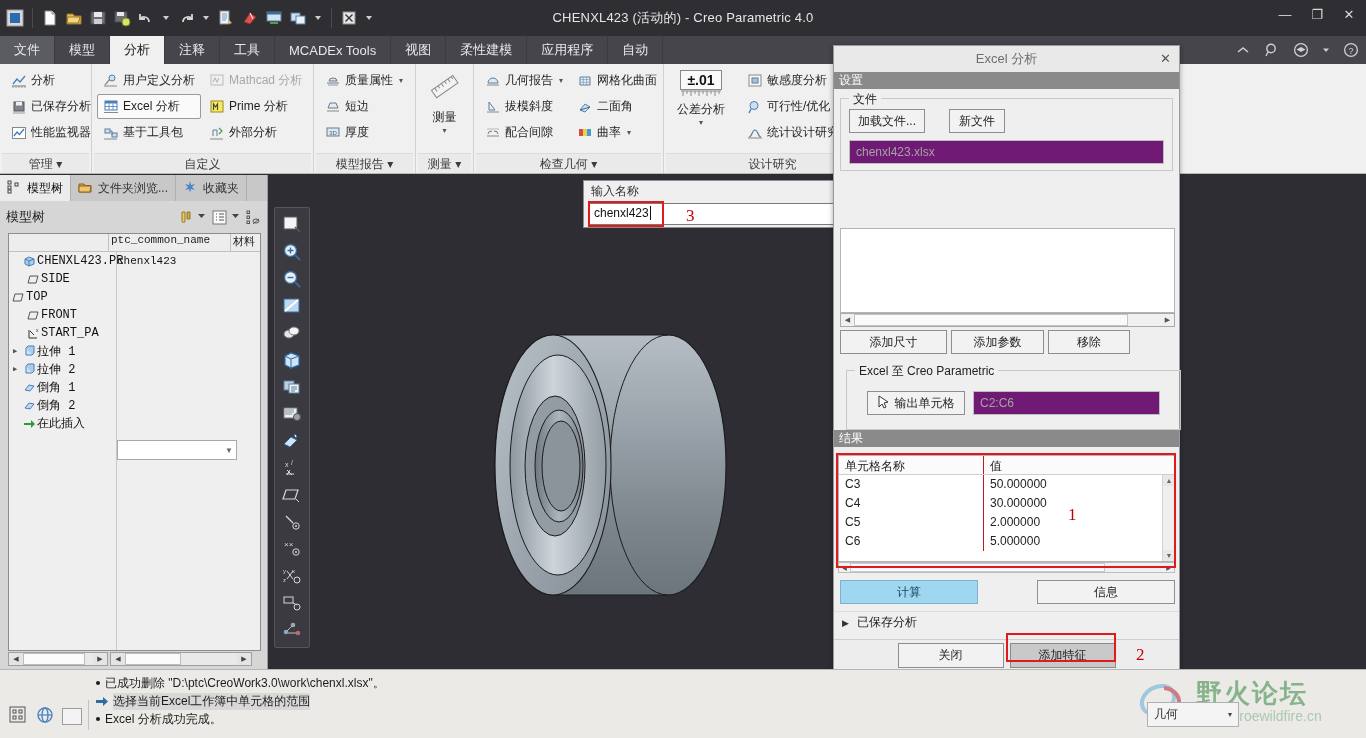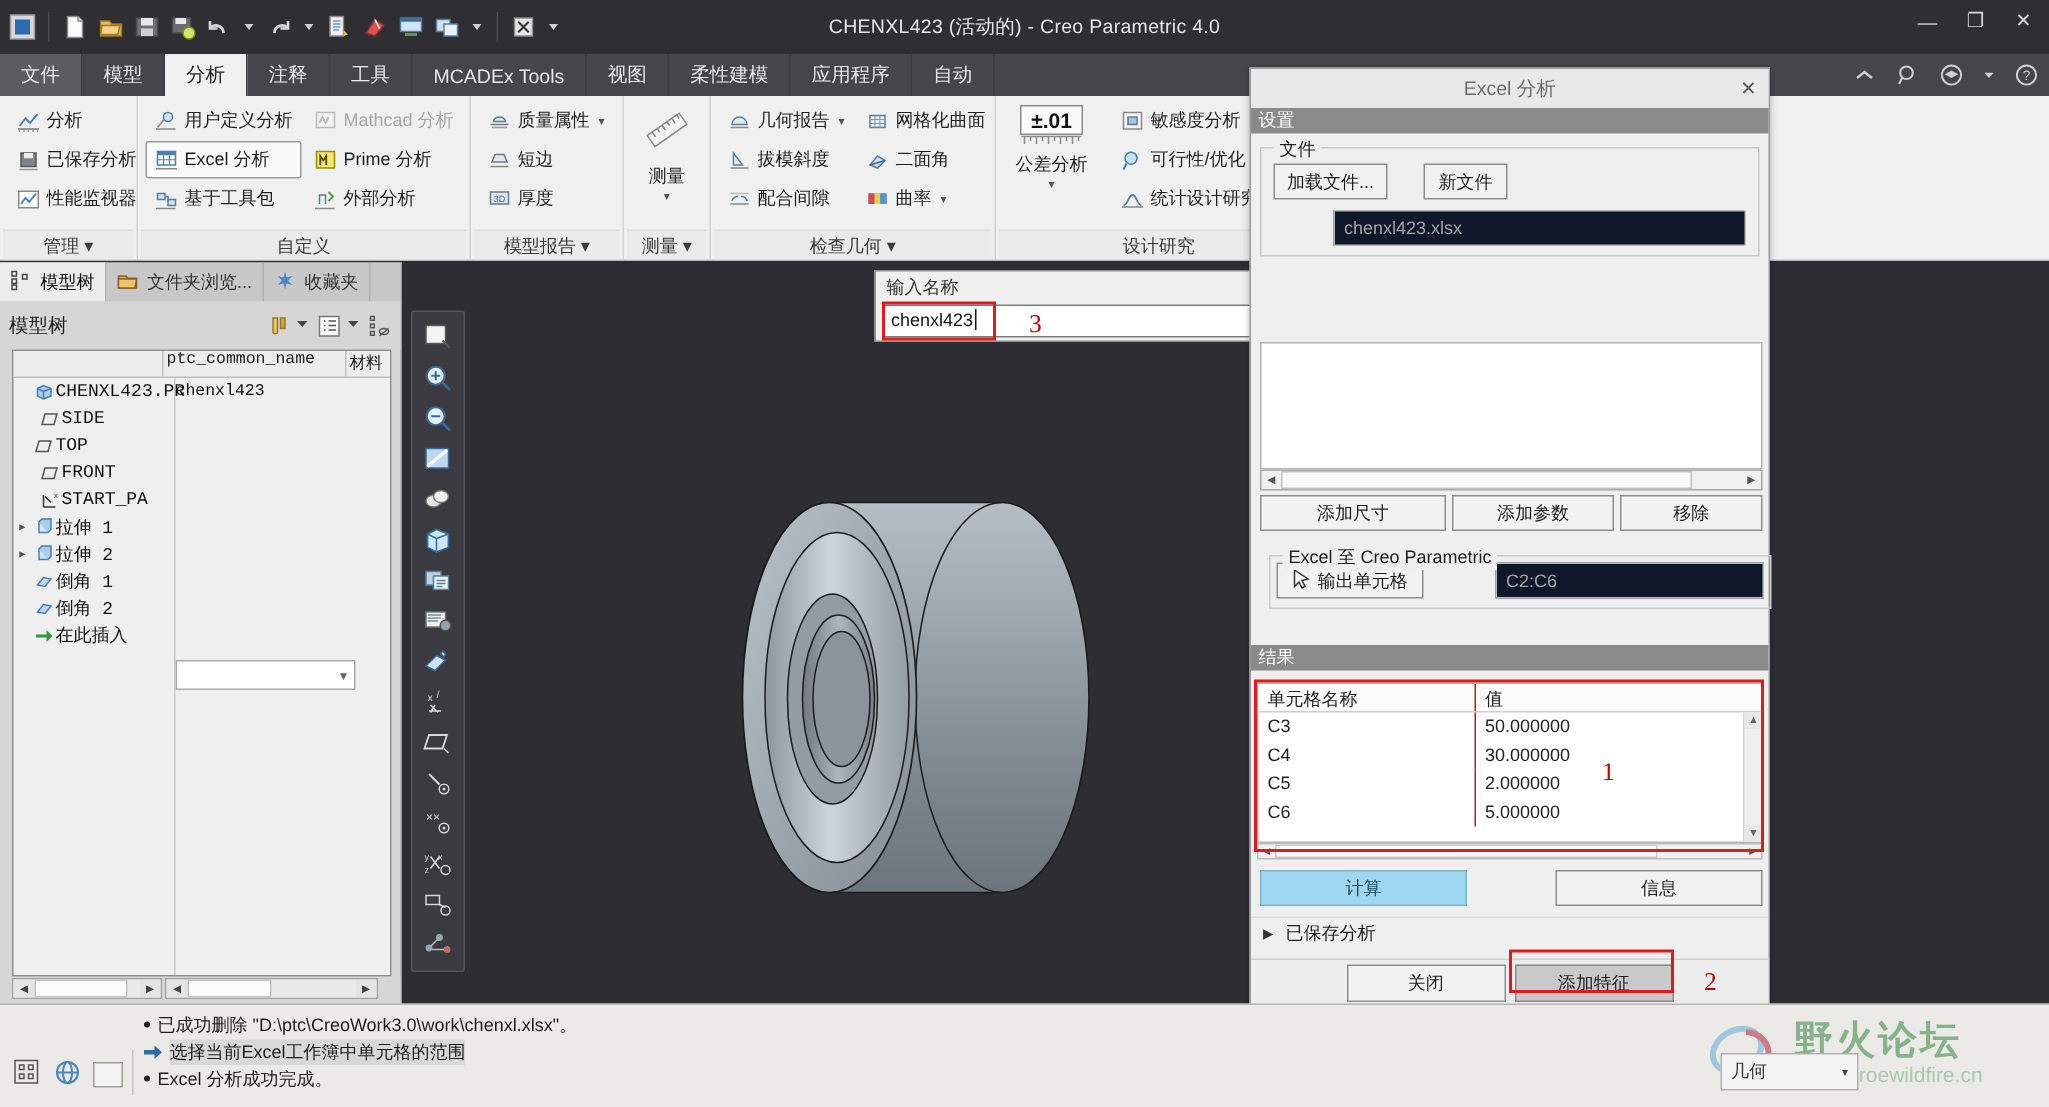--- a/index.html
+++ b/index.html
@@ -180,22 +180,22 @@
   .legend {
     position:absolute; top:-8px; left:8px; background:#efefef; padding:0 4px;
     font-size:12px; color:#222;
   }
   .btn {
     background:#f2f2f2; border:1px solid #8e8e8e; font-size:12px; color:#1d1d1d;
     height:24px; display:inline-flex; align-items:center; justify-content:center;
     font-family:"Liberation Sans",sans-serif;
   }
   .txtbox {
-    background:#0f172a; border:1px solid #bdbdbd; height:24px; font-size:12px;
-    color:#a3a3a3; display:flex; align-items:center; padding:0 6px;margin-left:40px;
+    background:#701a75; border:1px solid #bdbdbd; height:24px; font-size:12px;
+    color:#a3a3a3; display:flex; align-items:center; padding:0 6px;
   }
   .listbox { background:#fff; border:1px solid #b4b4b4; }
   .gridwrap { position:absolute; left:838px; top:455px; width:337px; height:107px; }
   .resultgrid { width:100%; height:100%; background:#fff; border:1px solid #b4b4b4;
                 display:flex; flex-direction:column; }
   .rg-head { height:19px; display:flex; border-bottom:1px solid #cfcfcf;
              background:#fbfbfb; font-size:12px; color:#222; }
   .rg-head .c { padding:2px 0 0 6px; }
   .rg-row { height:19px; display:flex; font-size:12px; color:#222; }
   .rg-row .c { padding:2px 0 0 6px; }
@@ -773,21 +773,21 @@
         </div>
 
         <div class="trow" style="padding-left:16px">
           <span class="ic">
             <svg width="13" height="13" viewBox="0 0 13 13">
                 <path d="M3 3h8l-2 7H1z" fill="none" stroke="#555"></path>
               </svg>
           </span>
           <span class="nm">SIDE</span>
         </div>
-        <div class="trow" style="padding-left:12px">
+        <div class="trow" style="padding-left:1px">
           <span class="ic">
             <svg width="13" height="13" viewBox="0 0 13 13">
                 <path d="M3 3h8l-2 7H1z" fill="none" stroke="#555"></path>
               </svg>
           </span>
           <span class="nm">TOP</span>
         </div>
         <div class="trow" style="padding-left:16px">
           <span class="ic">
             <svg width="13" height="13" viewBox="0 0 13 13">
@@ -1066,27 +1066,27 @@
     <div class="listbox" style="position:absolute;left:6px;top:182px;width:335px;height:85px;"></div>
 
     <div style="position:absolute;left:6px;top:267px;width:335px;height:14px;border:1px solid #a9a9a9;background:#f0f0f0;display:flex;align-items:center;">
       <div style="width:13px;height:12px;display:flex;align-items:center;justify-content:center;font-size:7px;color:#555;">◀</div>
       <div style="flex:1;height:12px;position:relative;">
         <div style="position:absolute;left:0;top:0;width:274px;height:12px;background:#fafafa;border:1px solid #c4c4c4;"></div>
       </div>
       <div style="width:13px;height:12px;display:flex;align-items:center;justify-content:center;font-size:7px;color:#555;">▶</div>
     </div>
 
-    <div style="position:absolute;left:6px;top:284px;width:335px;display:flex;gap:4px;">
+    <div style="position:absolute;left:6px;top:284px;width:290px;display:flex;gap:4px;">
       <div class="btn" style="width:124px">添加尺寸</div>
       <div class="btn" style="width:108px">添加参数</div>
       <div class="btn" style="width:95px">移除</div>
     </div>
 
-    <div class="fieldset" style="position:absolute;left:6px;top:318px;width:335px;height:36px;padding:4px;">
+    <div class="fieldset" style="position:absolute;left:6px;top:318px;width:335px;height:60px;padding:20px;">
       <div class="legend">Excel 至 Creo Parametric</div>
       <div style="display:flex;gap:8px;align-items:center;">
         <div class="btn" style="width:98px;gap:5px">
           <span>
             <svg width="12" height="14" viewBox="0 0 12 14">
                 <path d="M1 1l9 6-4 1 2 4-2 1-2-4-3 3z" fill="#fff" stroke="#333"></path>
               </svg>
           </span>
           <span>输出单元格</span>
         </div>

